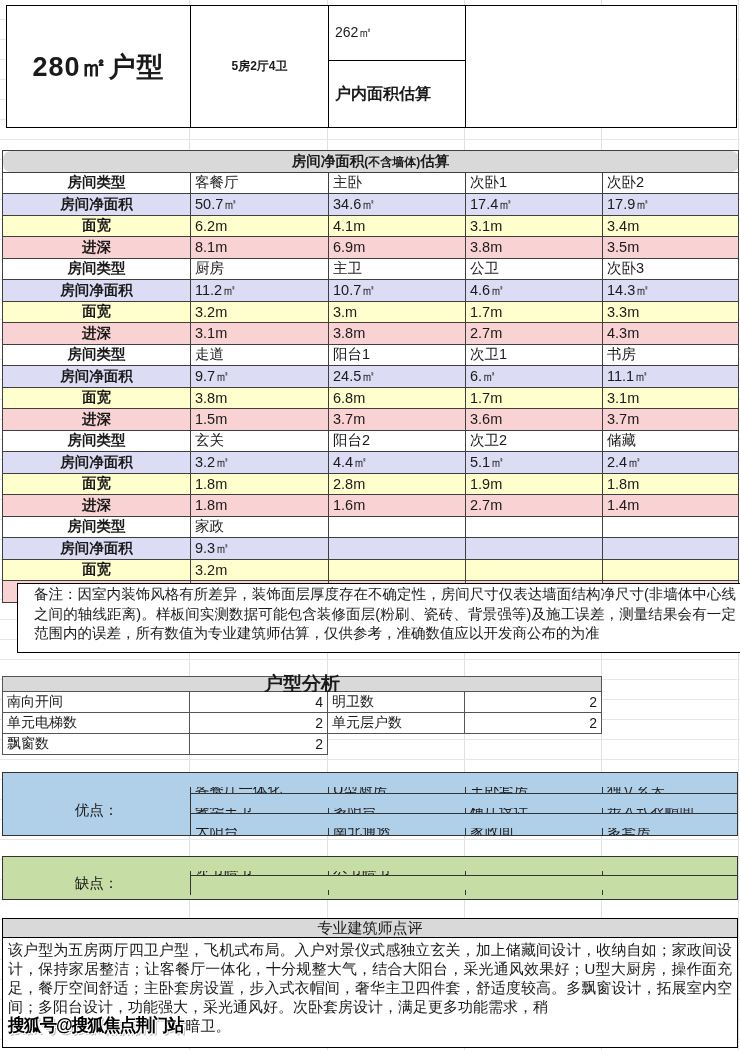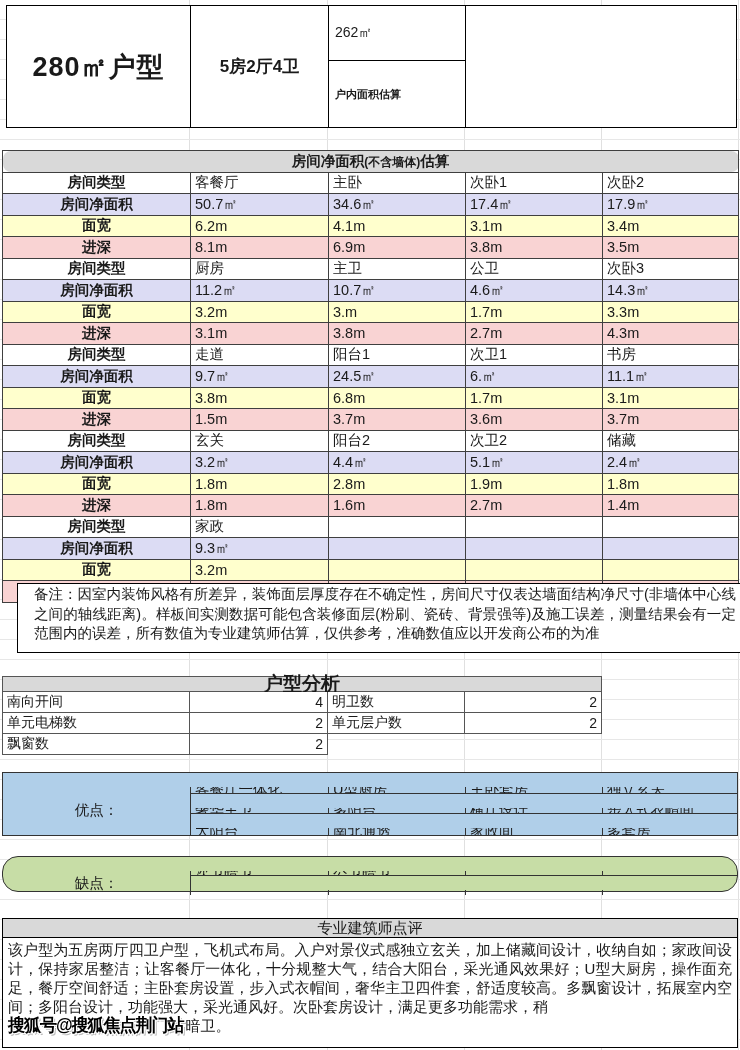--- a/index.html
+++ b/index.html
@@ -31,25 +31,25 @@
     display:grid;
     grid-template-columns:184px 138px 137px 1fr;
     grid-template-rows:55px 1fr;
   }
   .top-table > div{box-sizing:border-box;}
   .tt-title{grid-row:1/3;grid-column:1;border-right:1px solid #000;
     display:flex;align-items:center;justify-content:center;
     font-size:27px;font-weight:bold;letter-spacing:1px;}
   .tt-layout{grid-row:1/3;grid-column:2;border-right:1px solid #000;
     display:flex;align-items:center;justify-content:center;
-    font-size:17px;font-weight:bold;}
+    font-size:12px;font-weight:bold;}
   .tt-area{grid-row:1;grid-column:3;border-right:1px solid #000;border-bottom:1px solid #000;
     display:flex;align-items:center;padding-left:6px;font-size:14px;}
   .tt-arealabel{grid-row:2;grid-column:3;border-right:1px solid #000;
-    display:flex;align-items:center;padding-left:6px;font-size:11px;font-weight:bold;}
+    display:flex;align-items:center;padding-left:6px;font-size:16px;font-weight:bold;}
   .tt-note{grid-row:1/3;grid-column:4;
     padding:1px 3px;font-size:13.5px;line-height:19.6px;overflow:hidden;text-align:justify;}
 
   
   table.room-table{
     position:absolute;left:2px;top:150px;width:736px;
     border-collapse:collapse;table-layout:fixed;
     border:1px solid #000;background:#fff;
   }
   table.room-table td{
@@ -97,21 +97,21 @@
   .an-rows > .num{justify-content:flex-end;}
   .an-rows > .empty{background:transparent;border:none;}
 
   
   .pc-block{
     left:2px;width:736px;
     border:1px solid #333;
     display:grid;grid-template-columns:188px 138px 137px 137px 1fr;
   }
   .pros{top:772px;height:64px;background:#b0cfe9;grid-auto-rows:20.6px;}
-  .cons{top:856px;height:36px;background:#c7dda6;grid-auto-rows:19px;border-radius:16px;}
+  .cons{top:856px;height:44px;background:#c7dda6;grid-auto-rows:19px;}
   .pc-block > div{
     box-sizing:border-box;font-size:14.5px;
     display:flex;align-items:center;padding:0 4px;
     overflow:hidden;white-space:nowrap;margin-top:14px;
   }
   .pc-label{grid-column:1;display:flex;align-items:center;justify-content:center;
     border-right:1px solid #333;font-size:15px;}
   .pros .pc-label{grid-row:1/4;}
   .cons .pc-label{grid-row:1/3;}
   .pc-cell{border-right:1px solid #333;border-bottom:1px solid #333;}

